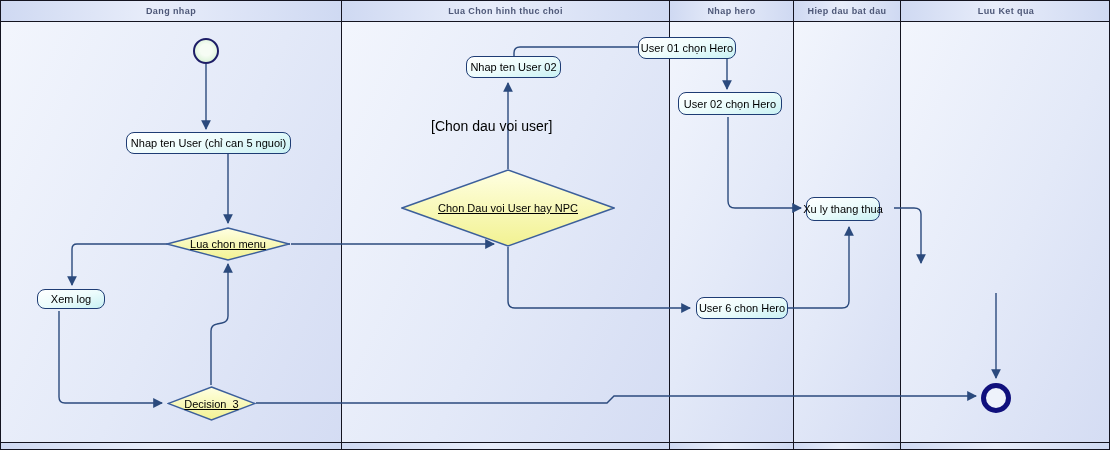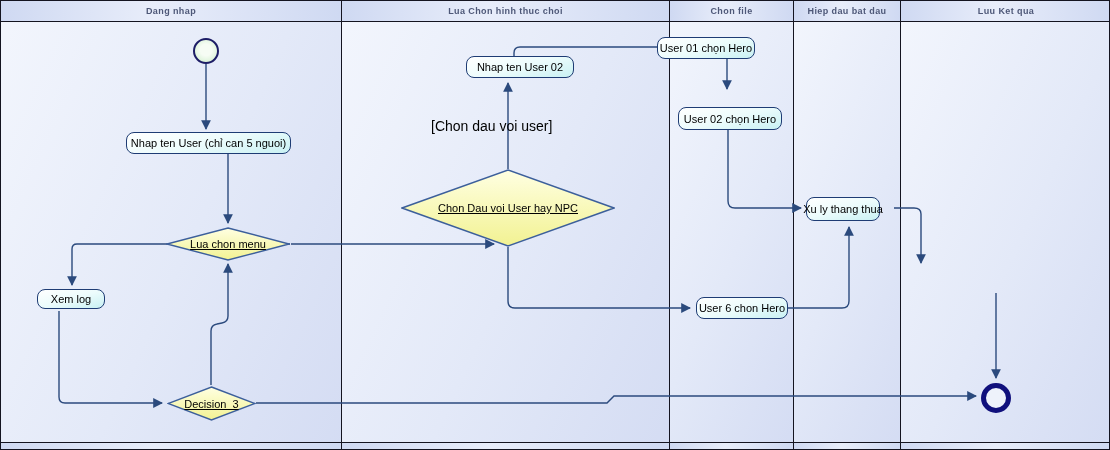--- a/index.html
+++ b/index.html
@@ -59,21 +59,21 @@
 
   <div class="lane" style="left:0;width:341px">
     <div class="lane-header">Dang nhap</div>
     <div class="lane-footer"></div>
   </div>
   <div class="lane" style="left:341px;width:328px">
     <div class="lane-header">Lua Chon hinh thuc choi</div>
     <div class="lane-footer"></div>
   </div>
   <div class="lane" style="left:669px;width:124px">
-    <div class="lane-header">Chon file</div>
+    <div class="lane-header">Nhap hero</div>
     <div class="lane-footer"></div>
   </div>
   <div class="lane" style="left:793px;width:107px">
     <div class="lane-header">Hiep dau bat dau</div>
     <div class="lane-footer"></div>
   </div>
   <div class="lane last" style="left:900px;width:210px">
     <div class="lane-header">Luu Ket qua</div>
     <div class="lane-footer"></div>
   </div>
@@ -122,38 +122,38 @@
     <span>Xem log</span>
   </div>
 
   <div class="node diamond" style="left:166px;top:385px;width:89px;height:35px">
     <svg viewBox="0 0 89 35">
         <polygon points="44.5,1 88,17.5 44.5,34 1,17.5"></polygon>
       </svg>
     <span class="lbl">Decision_3</span>
   </div>
 
-  <div class="node abox" style="left:465px;top:55px;width:108px;height:22px">
+  <div class="node abox" style="left:465px;top:55px;width:95px;height:22px">
     <span>Nhap ten User 02</span>
   </div>
 
   <div class="guard" style="left:430px;top:117px;width:104px">[Chon dau voi user]</div>
 
   <div class="node diamond" style="left:400px;top:168px;width:214px;height:78px">
     <svg viewBox="0 0 214 78">
         <polygon points="107,1 213,39 107,77 1,39"></polygon>
       </svg>
     <span class="lbl">Chon Dau voi User hay NPC</span>
   </div>
 
-  <div class="node abox" style="left:656px;top:36px;width:98px;height:22px">
+  <div class="node abox" style="left:637px;top:36px;width:98px;height:22px">
     <span>User 01 chọn Hero</span>
   </div>
 
-  <div class="node abox" style="left:677px;top:106px;width:104px;height:23px">
+  <div class="node abox" style="left:677px;top:91px;width:104px;height:23px">
     <span>User 02  chọn Hero</span>
   </div>
 
   <div class="node abox" style="left:695px;top:296px;width:92px;height:22px">
     <span>User 6 chon Hero</span>
   </div>
 
   <div class="node abox" style="left:805px;top:196px;width:74px;height:24px">
     <span>Xu ly thang thua</span>
   </div>

